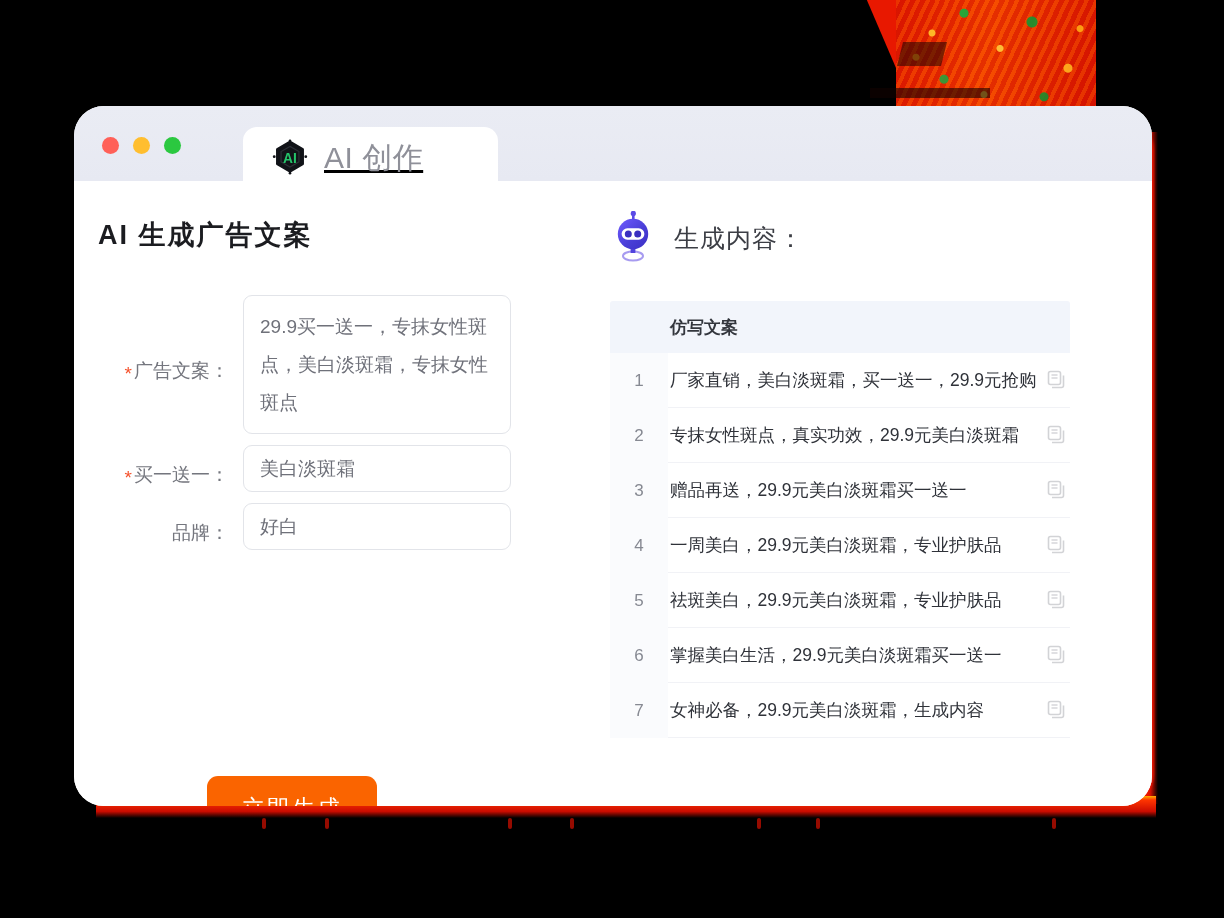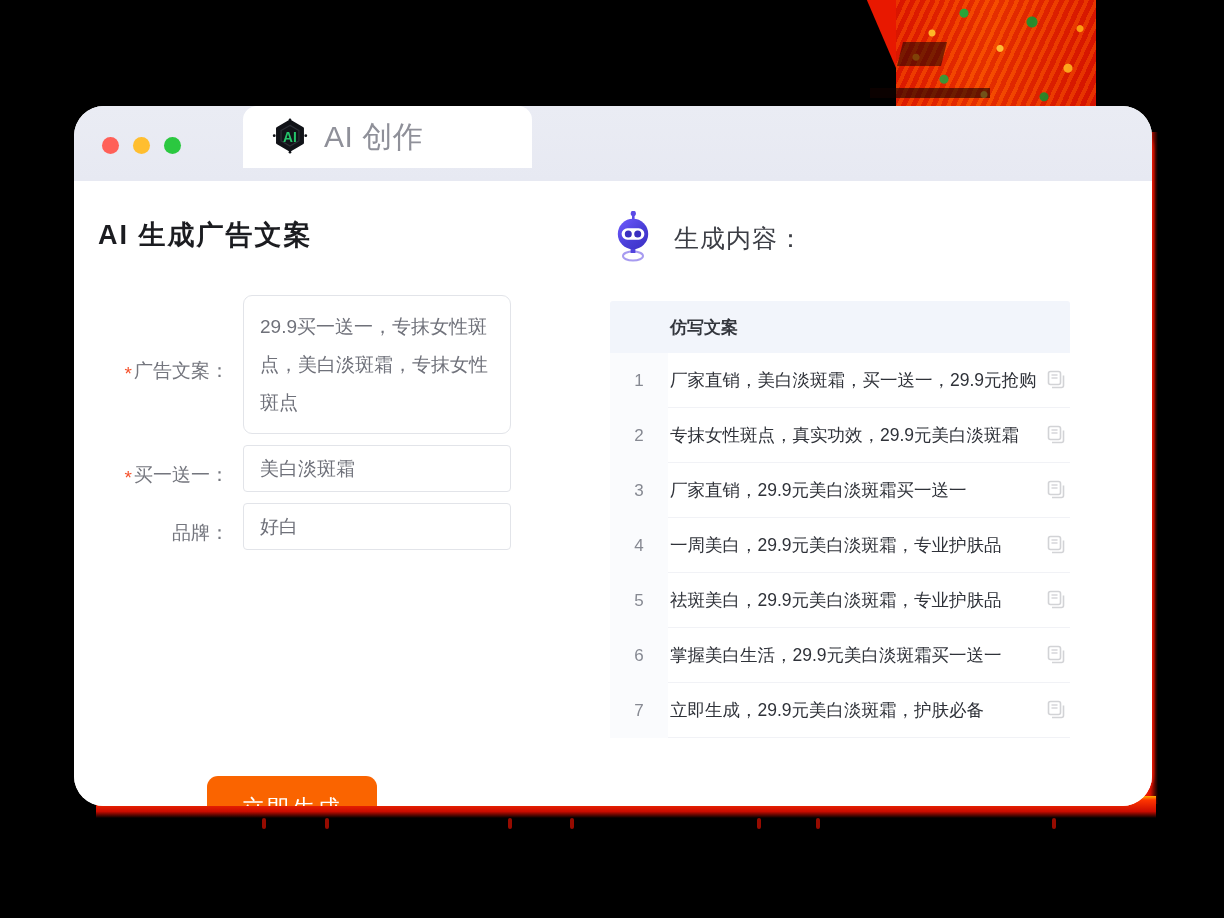--- a/index.html
+++ b/index.html
@@ -138,29 +138,30 @@
     gap: 14px;
   }
   .dot { width: 17px; height: 17px; border-radius: 50%; }
   .dot.red    { background: #ff6058; }
   .dot.yellow { background: #ffbe2f; }
   .dot.green  { background: #2bc840; }
 
   .tab {
     position: absolute;
     left: 169px;
-    top: 0;
-    width: 289px;
+    top: 21px;
+    width: 255px;
     height: 62px;
     background: #ffffff;
     border-radius: 14px 14px 0 0;
     display: flex;
     align-items: center;
     padding-left: 28px;
     gap: 15px;
+    text-decoration: underline;
   }
   .ai-badge { width: 38px; height: 38px; flex: 0 0 38px; }
   .tab-label {
     font-size: 30px;
     color: #8f9099;
     letter-spacing: .5px;
     white-space: nowrap;
   }
 
   
@@ -219,21 +220,21 @@
     padding: 12px 16px 0 16px;
     font-size: 19px;
     line-height: 38px;
     color: #6f717a;
     overflow: hidden;
   }
   .input-box {
     width: 268px;
     height: 47px;
     border: 1px solid #e2e4e9;
-    border-radius: 4px;
+    border-radius: 9px;
     background: #fff;
     padding: 0 16px;
     display: flex;
     align-items: center;
     font-size: 19px;
     color: #6f717a;
   }
   .gen-btn {
     position: absolute;
     left: 133px;
@@ -461,21 +462,21 @@
                   <rect x="2.5" y="1.5" width="12" height="13" rx="2" fill="none" stroke="#6d707a" stroke-width="1.6"></rect>
                   <line x1="5.5" y1="5" x2="11.5" y2="5" stroke="#6d707a" stroke-width="1.4"></line>
                   <line x1="5.5" y1="8" x2="11.5" y2="8" stroke="#6d707a" stroke-width="1.4"></line>
                   <path d="M6 17.5h9.5a2 2 0 0 0 2-2V5.5" fill="none" stroke="#6d707a" stroke-width="1.6"></path>
                 </svg>
               </span>
             </div>
 
             <div class="trow">
               <div class="cnum">3</div>
-              <div class="ctext">厂家直销，29.9元美白淡斑霜买一送一</div>
+              <div class="ctext">赠品再送，29.9元美白淡斑霜买一送一</div>
               <span class="copy-ic">
                 <svg viewBox="0 0 20 20" width="20" height="20">
                   <rect x="2.5" y="1.5" width="12" height="13" rx="2" fill="none" stroke="#6d707a" stroke-width="1.6"></rect>
                   <line x1="5.5" y1="5" x2="11.5" y2="5" stroke="#6d707a" stroke-width="1.4"></line>
                   <line x1="5.5" y1="8" x2="11.5" y2="8" stroke="#6d707a" stroke-width="1.4"></line>
                   <path d="M6 17.5h9.5a2 2 0 0 0 2-2V5.5" fill="none" stroke="#6d707a" stroke-width="1.6"></path>
                 </svg>
               </span>
             </div>
 
@@ -513,21 +514,21 @@
                   <rect x="2.5" y="1.5" width="12" height="13" rx="2" fill="none" stroke="#6d707a" stroke-width="1.6"></rect>
                   <line x1="5.5" y1="5" x2="11.5" y2="5" stroke="#6d707a" stroke-width="1.4"></line>
                   <line x1="5.5" y1="8" x2="11.5" y2="8" stroke="#6d707a" stroke-width="1.4"></line>
                   <path d="M6 17.5h9.5a2 2 0 0 0 2-2V5.5" fill="none" stroke="#6d707a" stroke-width="1.6"></path>
                 </svg>
               </span>
             </div>
 
             <div class="trow">
               <div class="cnum">7</div>
-              <div class="ctext">立即生成，29.9元美白淡斑霜，护肤必备</div>
+              <div class="ctext">女神必备，29.9元美白淡斑霜，生成内容</div>
               <span class="copy-ic">
                 <svg viewBox="0 0 20 20" width="20" height="20">
                   <rect x="2.5" y="1.5" width="12" height="13" rx="2" fill="none" stroke="#6d707a" stroke-width="1.6"></rect>
                   <line x1="5.5" y1="5" x2="11.5" y2="5" stroke="#6d707a" stroke-width="1.4"></line>
                   <line x1="5.5" y1="8" x2="11.5" y2="8" stroke="#6d707a" stroke-width="1.4"></line>
                   <path d="M6 17.5h9.5a2 2 0 0 0 2-2V5.5" fill="none" stroke="#6d707a" stroke-width="1.6"></path>
                 </svg>
               </span>
             </div>
 

